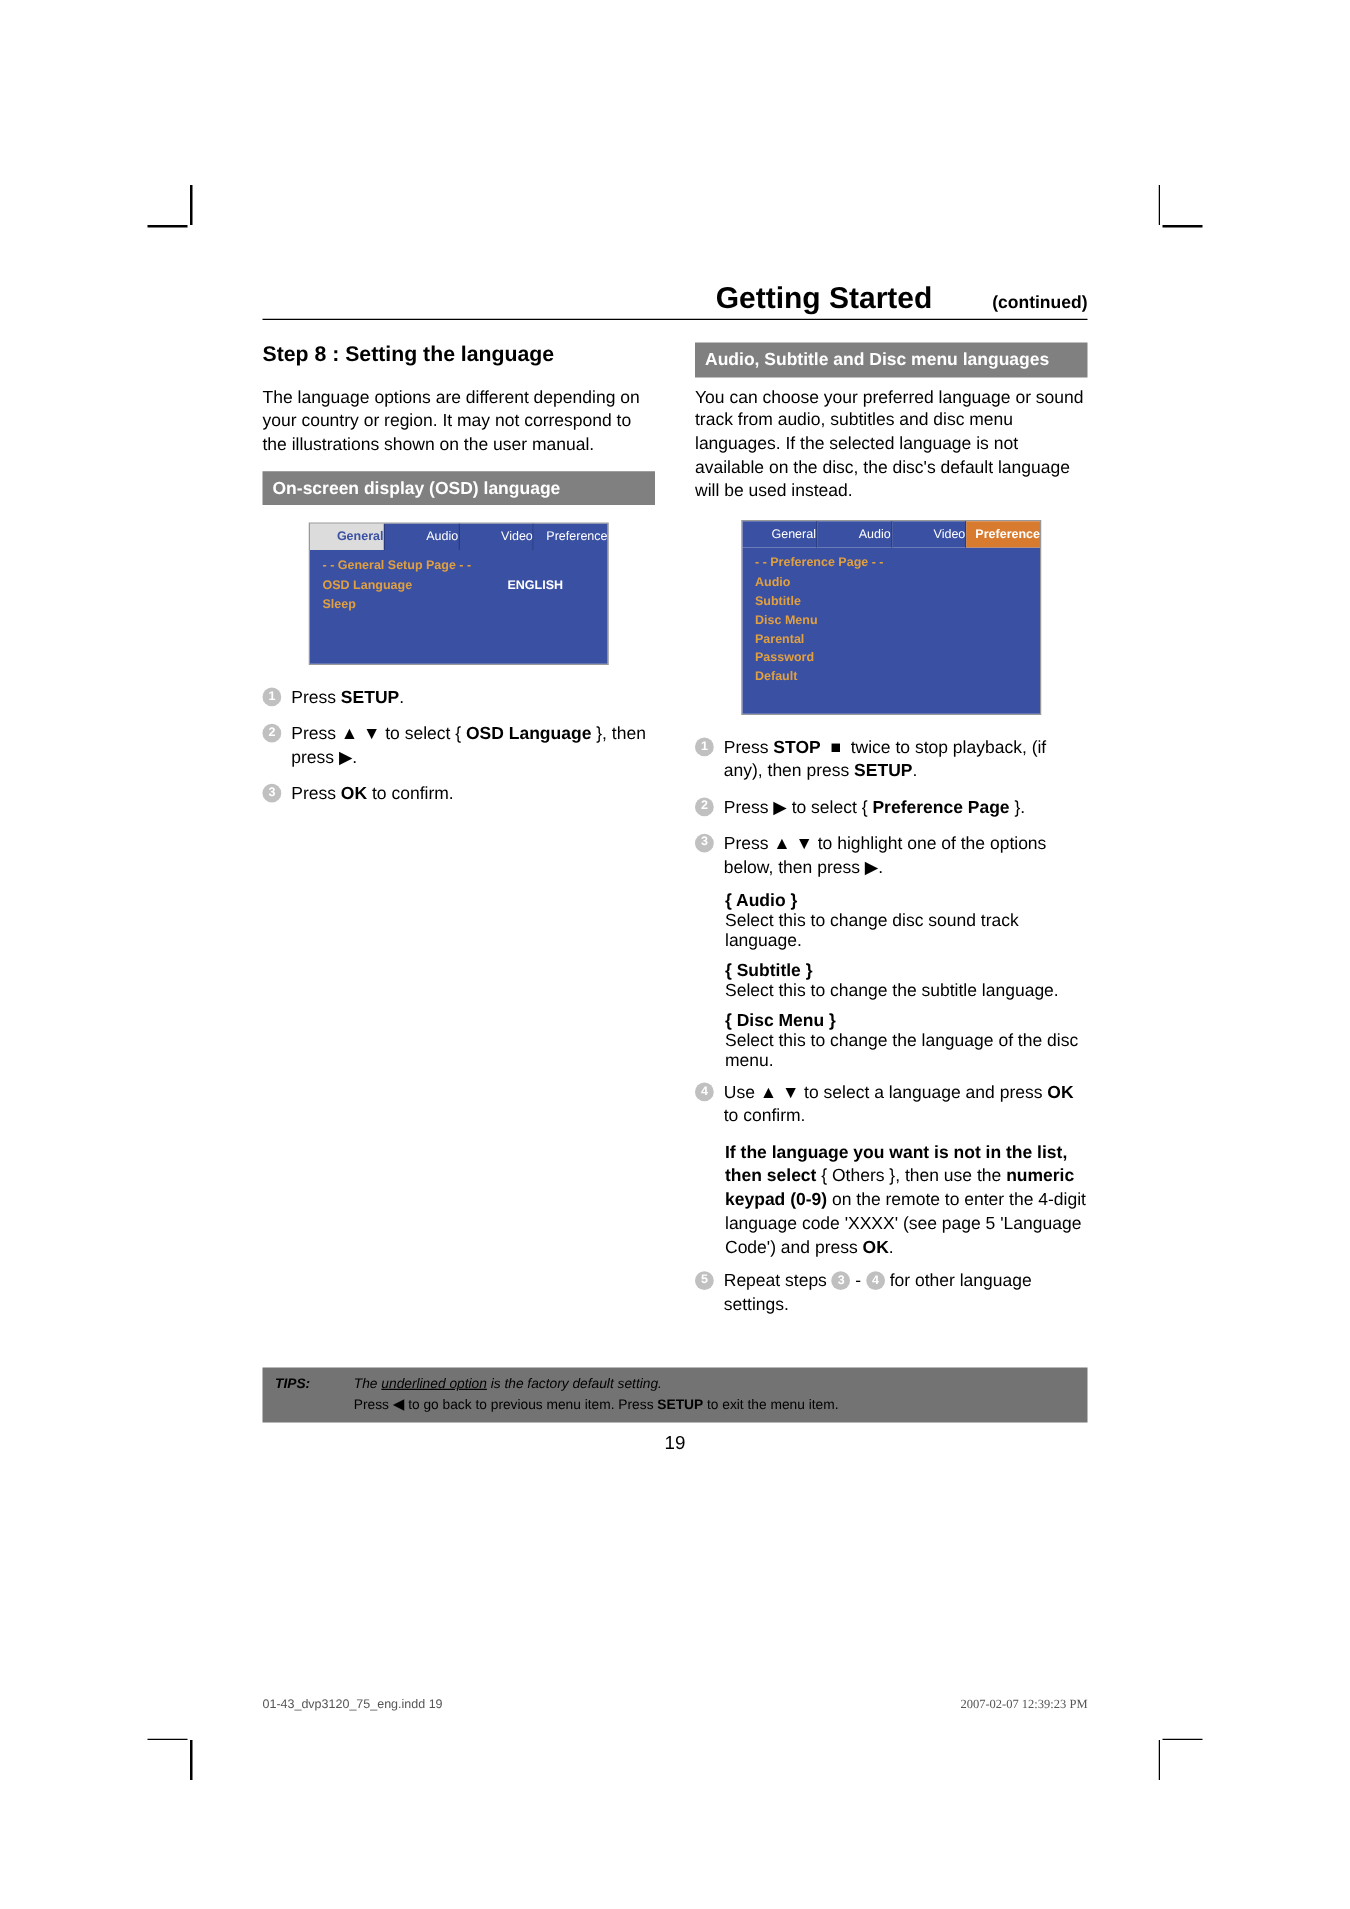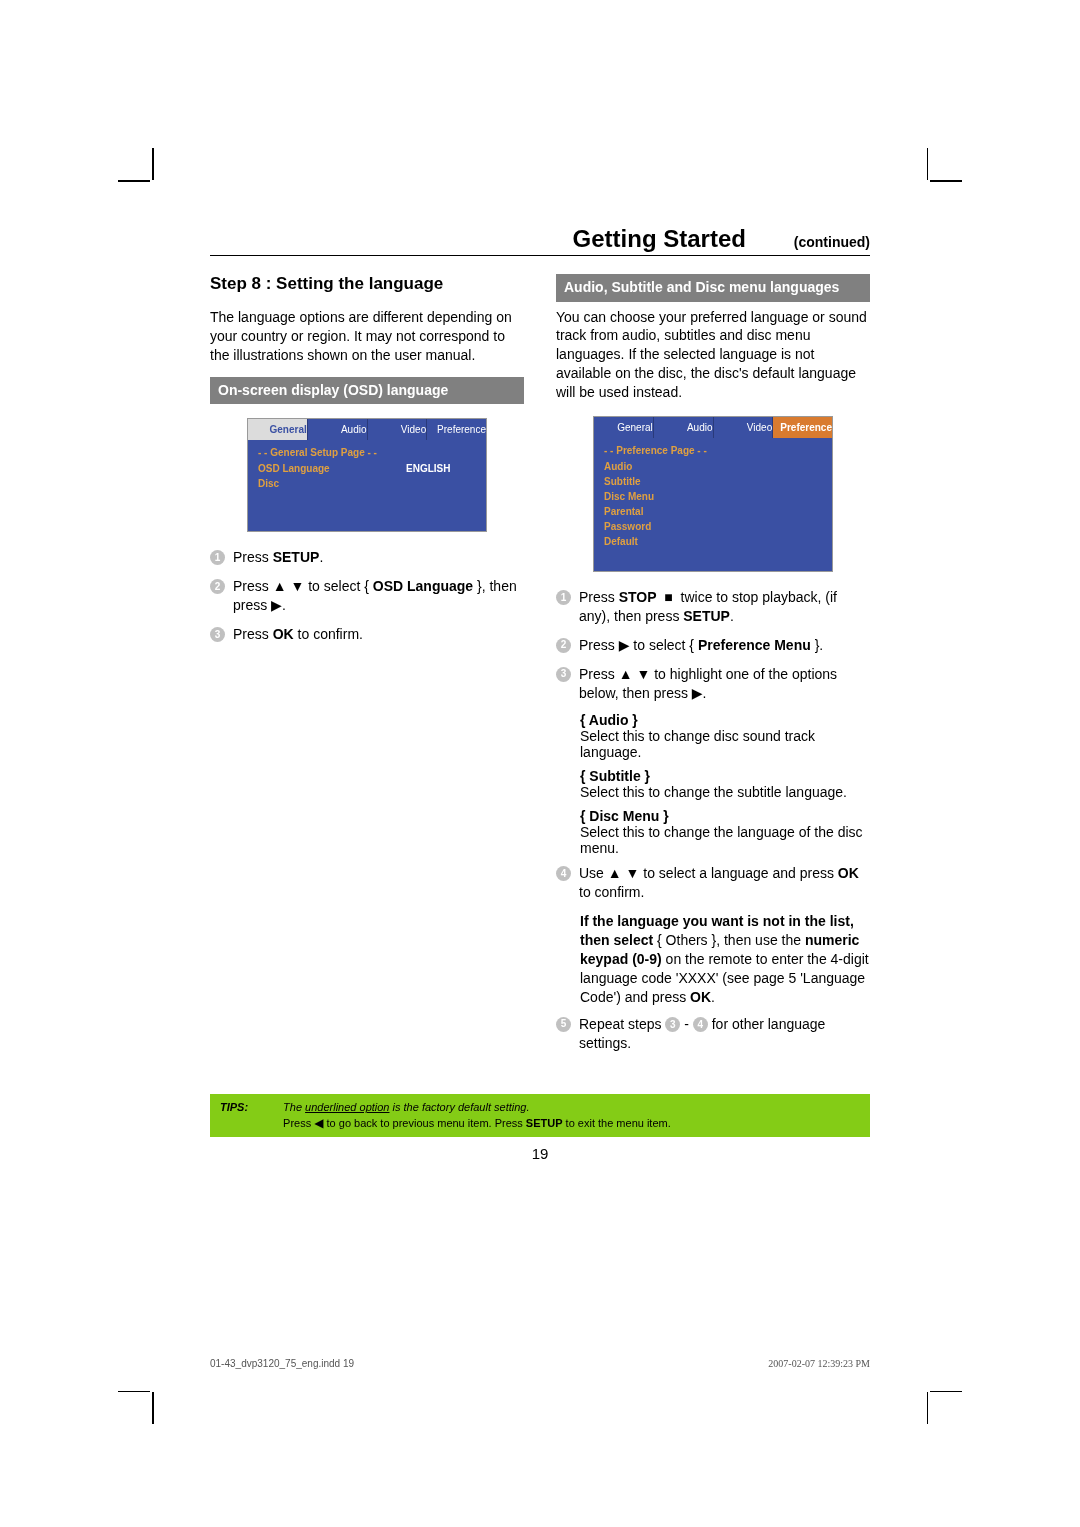--- a/index.html
+++ b/index.html
@@ -140,21 +140,21 @@
   }
   .osd-row.hl { color: #e0a040; font-weight: bold; }
   .osd-row .left { flex: 1; color: inherit; }
   .osd-row .right { width: 70px; text-align: left; }
   .osd-row:not(.hl) .left { color: #e0a040; font-weight: bold; }
   
   .tips-wrap {
     margin-top: 32px;
   }
   .tips {
-    background: #84cc16;
+    background: #737373;
     font-size: 11px;
     font-style: italic;
     padding: 6px 10px 6px 10px;
     line-height: 1.35;
   }
   .tips .tips-label {
     font-weight: bold;
     font-style: italic;
     display: inline-block;
     width: 60px;
@@ -215,21 +215,21 @@
           <div class="osd-tab">Video</div>
           <div class="osd-tab">Preference</div>
         </div>
         <div class="osd-body">
           <div class="osd-page-title">- -   General Setup Page   - -</div>
           <div class="osd-row hl">
             <span class="left">OSD Language</span>
             <span class="right" style="color:#fff;">ENGLISH</span>
           </div>
           <div class="osd-row">
-            <span class="left">Disc</span>
+            <span class="left">Sleep</span>
           </div>
         </div>
       </div>
 
       <div class="ol">
         <div class="step">
           <span class="step-no">1</span>
           <span class="step-text">Press <b>SETUP</b>.</span>
         </div>
         <div class="step">
@@ -277,21 +277,21 @@
         </div>
       </div>
 
       <div class="ol">
         <div class="step">
           <span class="step-no">1</span>
           <span class="step-text">Press <b>STOP</b>&nbsp; ■ &nbsp;twice to stop playback, (if any), then press <b>SETUP</b>.</span>
         </div>
         <div class="step">
           <span class="step-no">2</span>
-          <span class="step-text">Press ▶ to select { <b>Preference Menu</b> }.</span>
+          <span class="step-text">Press ▶ to select { <b>Preference Page</b> }.</span>
         </div>
         <div class="step">
           <span class="step-no">3</span>
           <span class="step-text">Press ▲ ▼ to highlight one of the options below, then press ▶.</span>
         </div>
       </div>
 
       <div class="opt-block">
         <div class="opt-label">{ Audio }</div>
         <div>Select this to change disc sound track language.</div>

